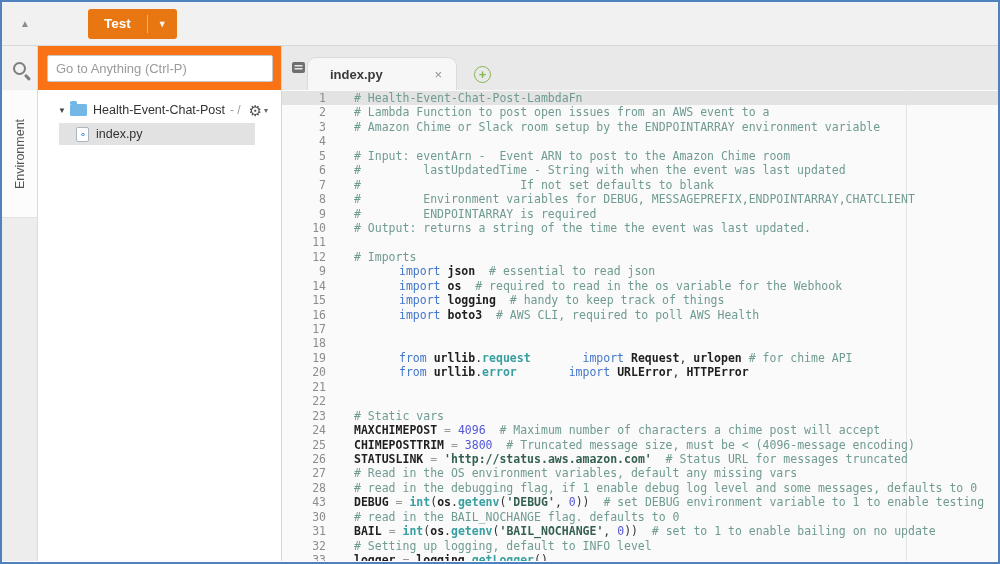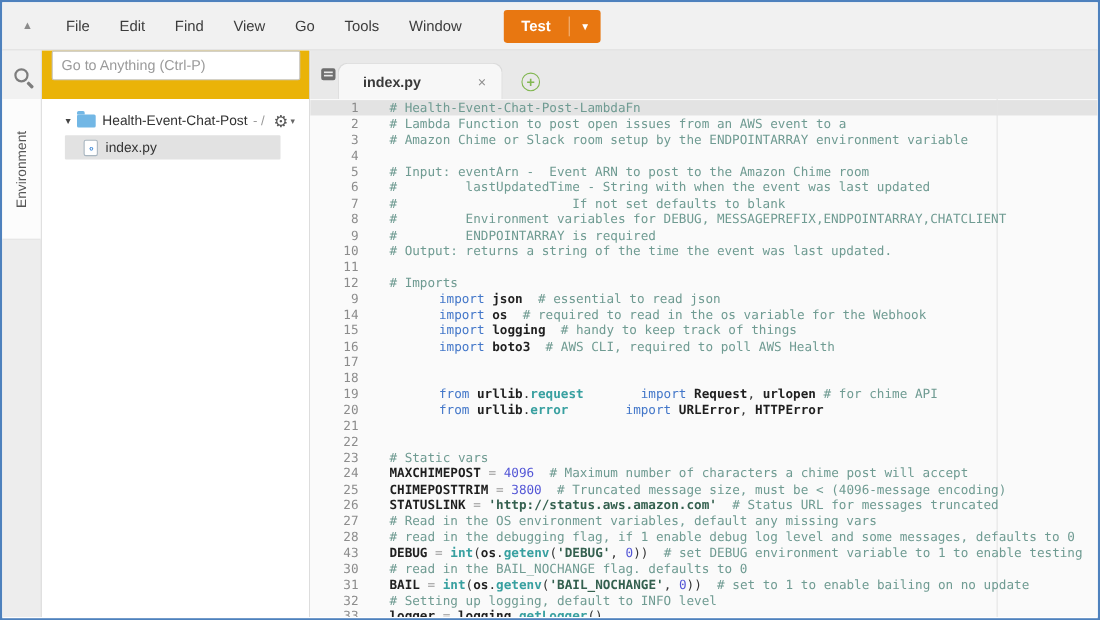--- a/index.html
+++ b/index.html
@@ -11,21 +11,21 @@
   }
   
   .menubar {
     height:44px; background:#f1f1f1; border-bottom:1px solid #d8d8d8;
     display:flex; align-items:center;
   }
   .collapse-btn { margin-left:18px; color:#8b8b8b; font-size:10px; cursor:default; }
   .menu-items { display:flex; margin-left:30px; gap:27px; }
   .menu-items span { font-size:13.5px; color:#3c3c3c; cursor:default; }
   .btn-test {
-    margin-left:38px; height:30px; display:flex; align-items:center;
+    margin-left:58px; height:30px; display:flex; align-items:center;
     background:#e87711; border-radius:3px; color:#fff; font-weight:bold;
     font-size:13.5px; overflow:hidden;
   }
   .btn-test .label { padding:0 16px; }
   .btn-test .divider { width:1px; height:18px; background:rgba(255,255,255,.45); }
   .btn-test .caret { padding:0 10px; font-size:9px; }
   .btn-deploy {
     margin-left:14px; height:30px; display:flex; align-items:center;
     background:#fdfdfd; border:1px solid #d2d2d2; border-radius:3px;
     color:#b3b3b3; font-weight:bold; font-size:13.5px; padding:0 17px;
@@ -44,21 +44,21 @@
     width:100%; height:128px; background:#fcfcfc; position:relative;
     border-bottom:1px solid #e2e2e2;
   }
   .env-tab .vlabel {
     position:absolute; left:50%; top:50%;
     transform:translate(-50%,-50%) rotate(-90deg);
     font-size:12.5px; color:#555; white-space:nowrap;
   }
   
   .panel { width:244px; display:flex; flex-direction:column; border-right:1px solid #d6d6d6; background:#fff; }
-  .search-row { height:44px; background:#eab308; display:flex; padding:0 8px 0 9px; }
+  .search-row { height:44px; background:#f97316; display:flex; align-items:center; padding:0 8px 0 9px; }
   .search-row input {
     width:100%; height:27px; border:1px solid #c7c7c7; border-radius:2px;
     background:#fff; font-family:"Liberation Sans",sans-serif; font-size:13px;
     color:#444; padding:0 8px; outline:none;
   }
   .search-row input::placeholder { color:#9b9b9b; }
   .tree { flex:1; background:#fff; padding-top:9px; }
   .tree-row { height:22px; display:flex; align-items:center; font-size:12.5px; color:#333; }
   .row-folder { padding-left:20px; }
   .row-folder .disclosure { font-size:8px; color:#444; width:12px; }
@@ -112,29 +112,20 @@
   .tk-o { color:#999999; }
   .tk-p { color:#333333; }
 </style>
 </head>
 <body>
 
 <div id="app">
 
   <div class="menubar">
     <span class="collapse-btn">▲</span>
-    <div class="menu-items">
-      <span>File</span>
-      <span>Edit</span>
-      <span>Find</span>
-      <span>View</span>
-      <span>Go</span>
-      <span>Tools</span>
-      <span>Window</span>
-    </div>
     <div class="btn-test">
       <span class="label">Test</span>
       <span class="divider"></span>
       <span class="caret">▼</span>
     </div>
   </div>
 
   <div class="body">
 
     <div class="strip">

